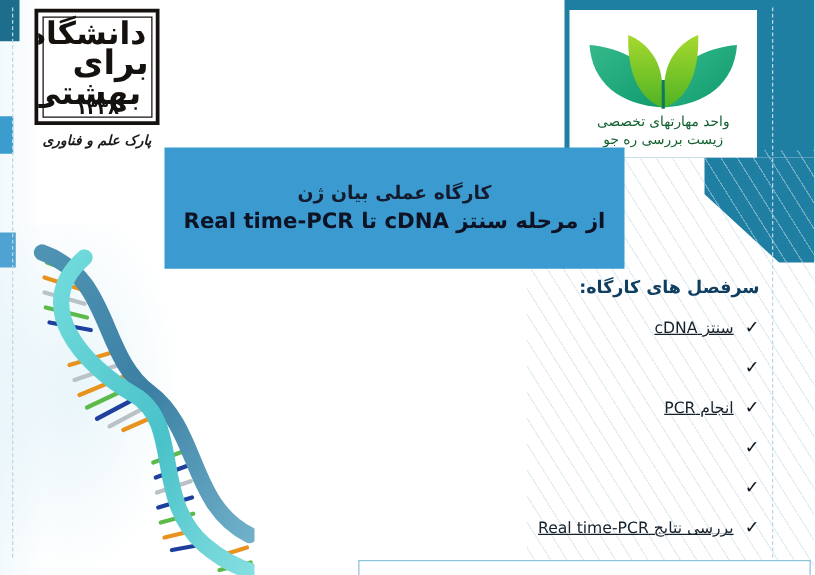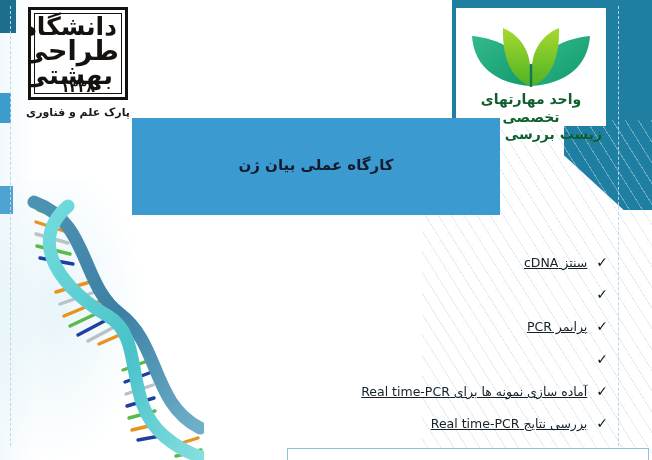--- a/index.html
+++ b/index.html
@@ -146,38 +146,39 @@
   .calli .l1 { top: 4px;  right: 8px;  font-size: 25px; letter-spacing: -2px; }
   .calli .l2 { top: 27px; right: 6px;  font-size: 27px; letter-spacing: -2px; }
   .calli .l3 { top: 52px; right: 12px; font-size: 26px; letter-spacing: -2px; }
   .calli .yr { bottom: 3px; left: 50%; transform: translateX(-50%); font-size: 14px; letter-spacing: 1px; font-weight: 700; }
   .sbu-caption {
     margin-top: 6px;
     font-size: 11px;
     color: #1a1a1a;
     font-weight: 700;
     direction: rtl;
+    font-style: italic;
   }
 
   
   .biolab-card {
     position: absolute;
     right: 46px; top: 8px;
     width: 150px; height: 118px;
     background: #ffffff;
     text-align: center;
     padding-top: 6px;
     box-sizing: border-box;
   }
   .leaf-mark { width: 150px; height: 76px; display: block; margin: 0 auto; }
   .biolab-caption {
     direction: rtl;
     color: #0f5f2e;
-    font-weight: 700;
-    font-size: 14px;
+    font-weight: 400;
+    font-size: 11px;
     line-height: 1.25;
     margin-top: 1px;
   }
 
   
   .dna-art {
     position: absolute;
     left: -6px; top: 188px;
     width: 210px; height: 272px;
   }
@@ -309,21 +310,21 @@
     <path d="M 40 14 C 96 34, 86 96, 126 126 C 166 156, 158 216, 206 240" fill="none" stroke="url(#gBack)" stroke-width="13" stroke-linecap="round"></path>
 
     <path d="M 74 18 C 30 56, 72 104, 114 128 C 152 150, 128 212, 170 248 C 184 260, 196 266, 210 270" fill="none" stroke="url(#gFront)" stroke-width="13" stroke-linecap="round"></path>
   </svg>
 
   <div class="sbu-logo">
     <div class="sbu-mark">
       <div class="inner"></div>
       <div class="calli">
         <span class="l1">دانشگاه</span>
-        <span class="l2">طراحی</span>
+        <span class="l2">برای</span>
         <span class="l3">بهشتی</span>
         <span class="yr">۱۳۳۸</span>
       </div>
     </div>
     <div class="sbu-caption">پارک علم و فناوری</div>
   </div>
 
   <div class="biolab-card">
     <svg class="leaf-mark" viewBox="0 0 150 76">
       <defs>
@@ -348,41 +349,42 @@
       <path d="M75 50 L 75 73" stroke="#0f7a58" stroke-width="2.5" fill="none"></path>
     </svg>
     <div class="biolab-caption">
       <div>واحد مهارتهای تخصصی</div>
       <div>زیست بررسی ره جو</div>
     </div>
   </div>
 
   <div class="title-banner">
     <div class="title-line1">کارگاه عملی بیان ژن</div>
+    <div class="title-line2">از مرحله سنتز cDNA تا Real time-PCR</div>
   </div>
 
+  <div class="syllabus-heading">سرفصل های کارگاه:</div>
 
   <ul class="syllabus-list">
     <li>
       <span class="tick">✓</span>
       <span class="bullet-text">سنتز cDNA</span>
     </li>
     <li>
       <span class="tick">✓</span>
     </li>
     <li>
       <span class="tick">✓</span>
-      <span class="bullet-text">پرایمر PCR</span>
-    </li>
-    <li>
-      <span class="tick">✓</span>
-    </li>
-    <li>
-      <span class="tick">✓</span>
-      <span class="bullet-text">آماده سازی نمونه ها برای Real time-PCR</span>
+      <span class="bullet-text">انجام PCR</span>
+    </li>
+    <li>
+      <span class="tick">✓</span>
+    </li>
+    <li>
+      <span class="tick">✓</span>
     </li>
     <li>
       <span class="tick">✓</span>
       <span class="bullet-text">بررسی نتایج Real time-PCR</span>
     </li>
   </ul>
 
 </div>
 
 </body></html>

